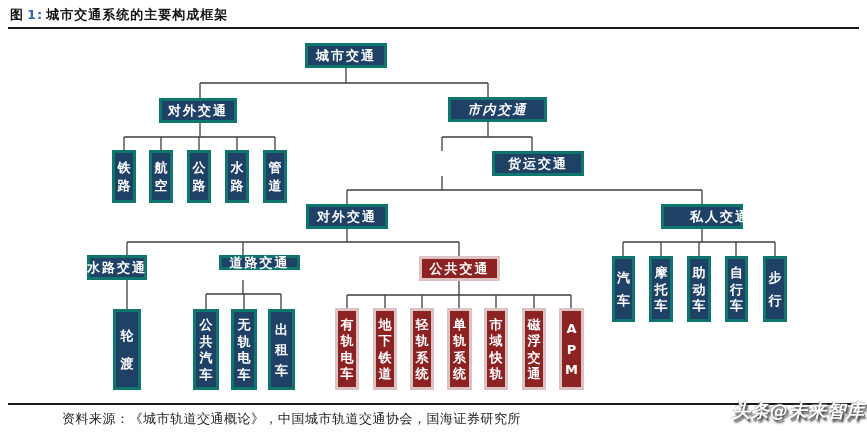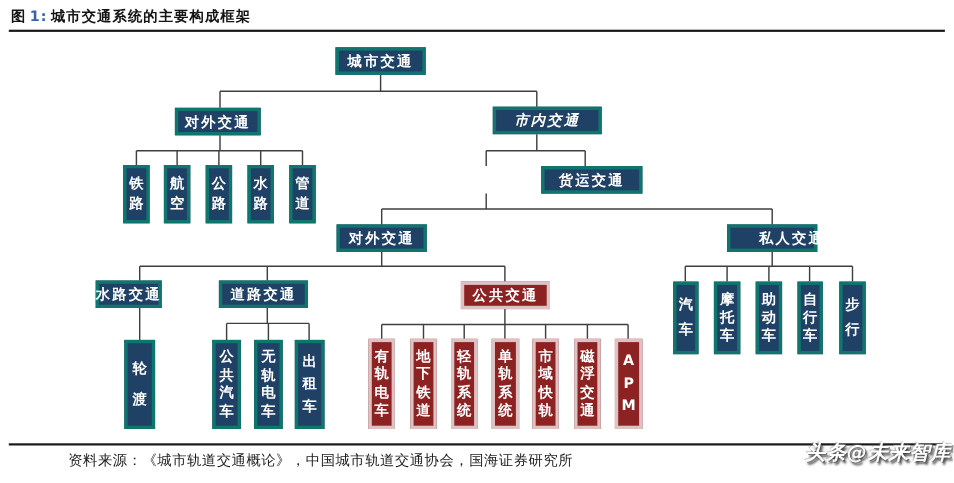--- a/index.html
+++ b/index.html
@@ -91,21 +91,21 @@
       <span>管</span>
       <span>道</span>
     </div>
 
   <div class="node" style="left:492px;top:151px;width:92px;height:25px;">货运交通</div>
 
   <div class="node" style="left:306px;top:204px;width:82px;height:25px;">对外交通</div>
   <div class="node" style="left:661px;top:204px;width:82px;height:25px;padding-left:36px;">私人交通</div>
 
   <div class="node" style="left:87px;top:255px;width:60px;height:25px;">水路交通</div>
-  <div class="node" style="left:199px;top:255px;width:81px;height:25px;">道路交通</div>
+  <div class="node" style="left:219px;top:255px;width:81px;height:15px;">道路交通</div>
   <div class="node red" style="left:419px;top:256px;width:81px;height:25px;">公共交通</div>
 
   <div class="vnode" style="left:113px;top:309px;width:28px;height:81px;">
       <span>轮</span>
       <span>渡</span>
     </div>
 
   <div class="vnode" style="left:193px;top:309px;width:26px;height:81px;">
       <span>公</span>
       <span>共</span>

